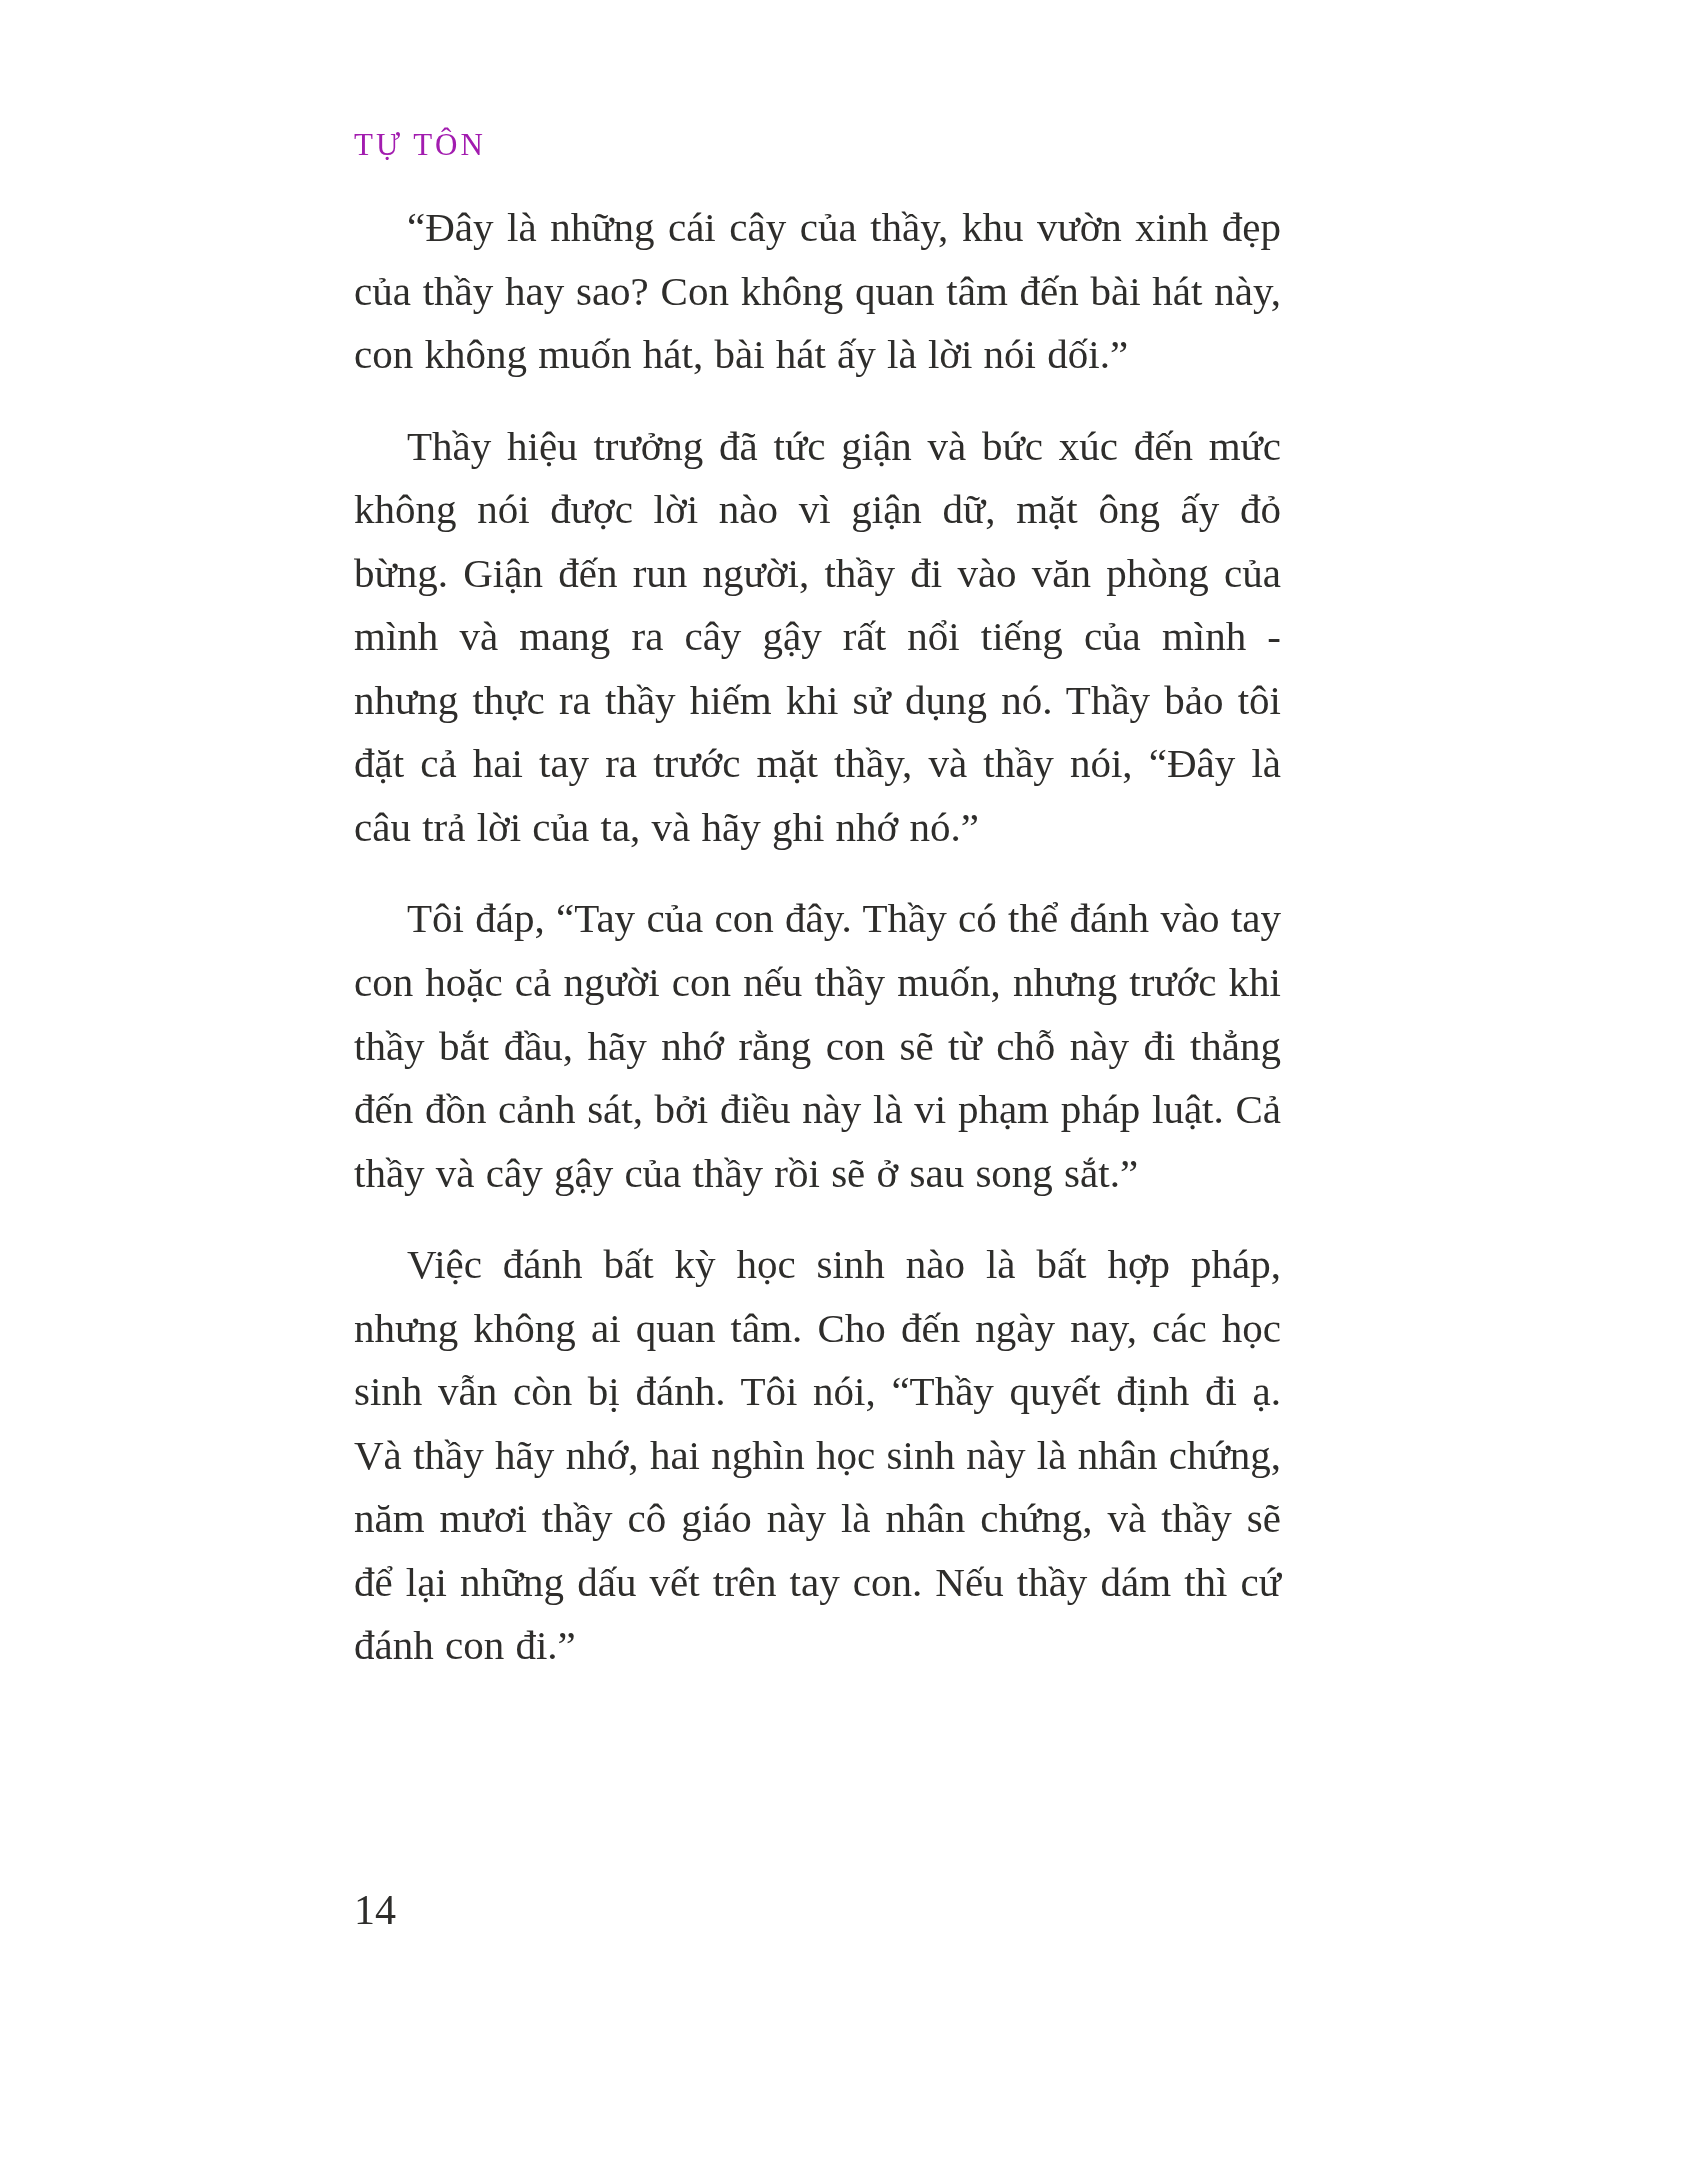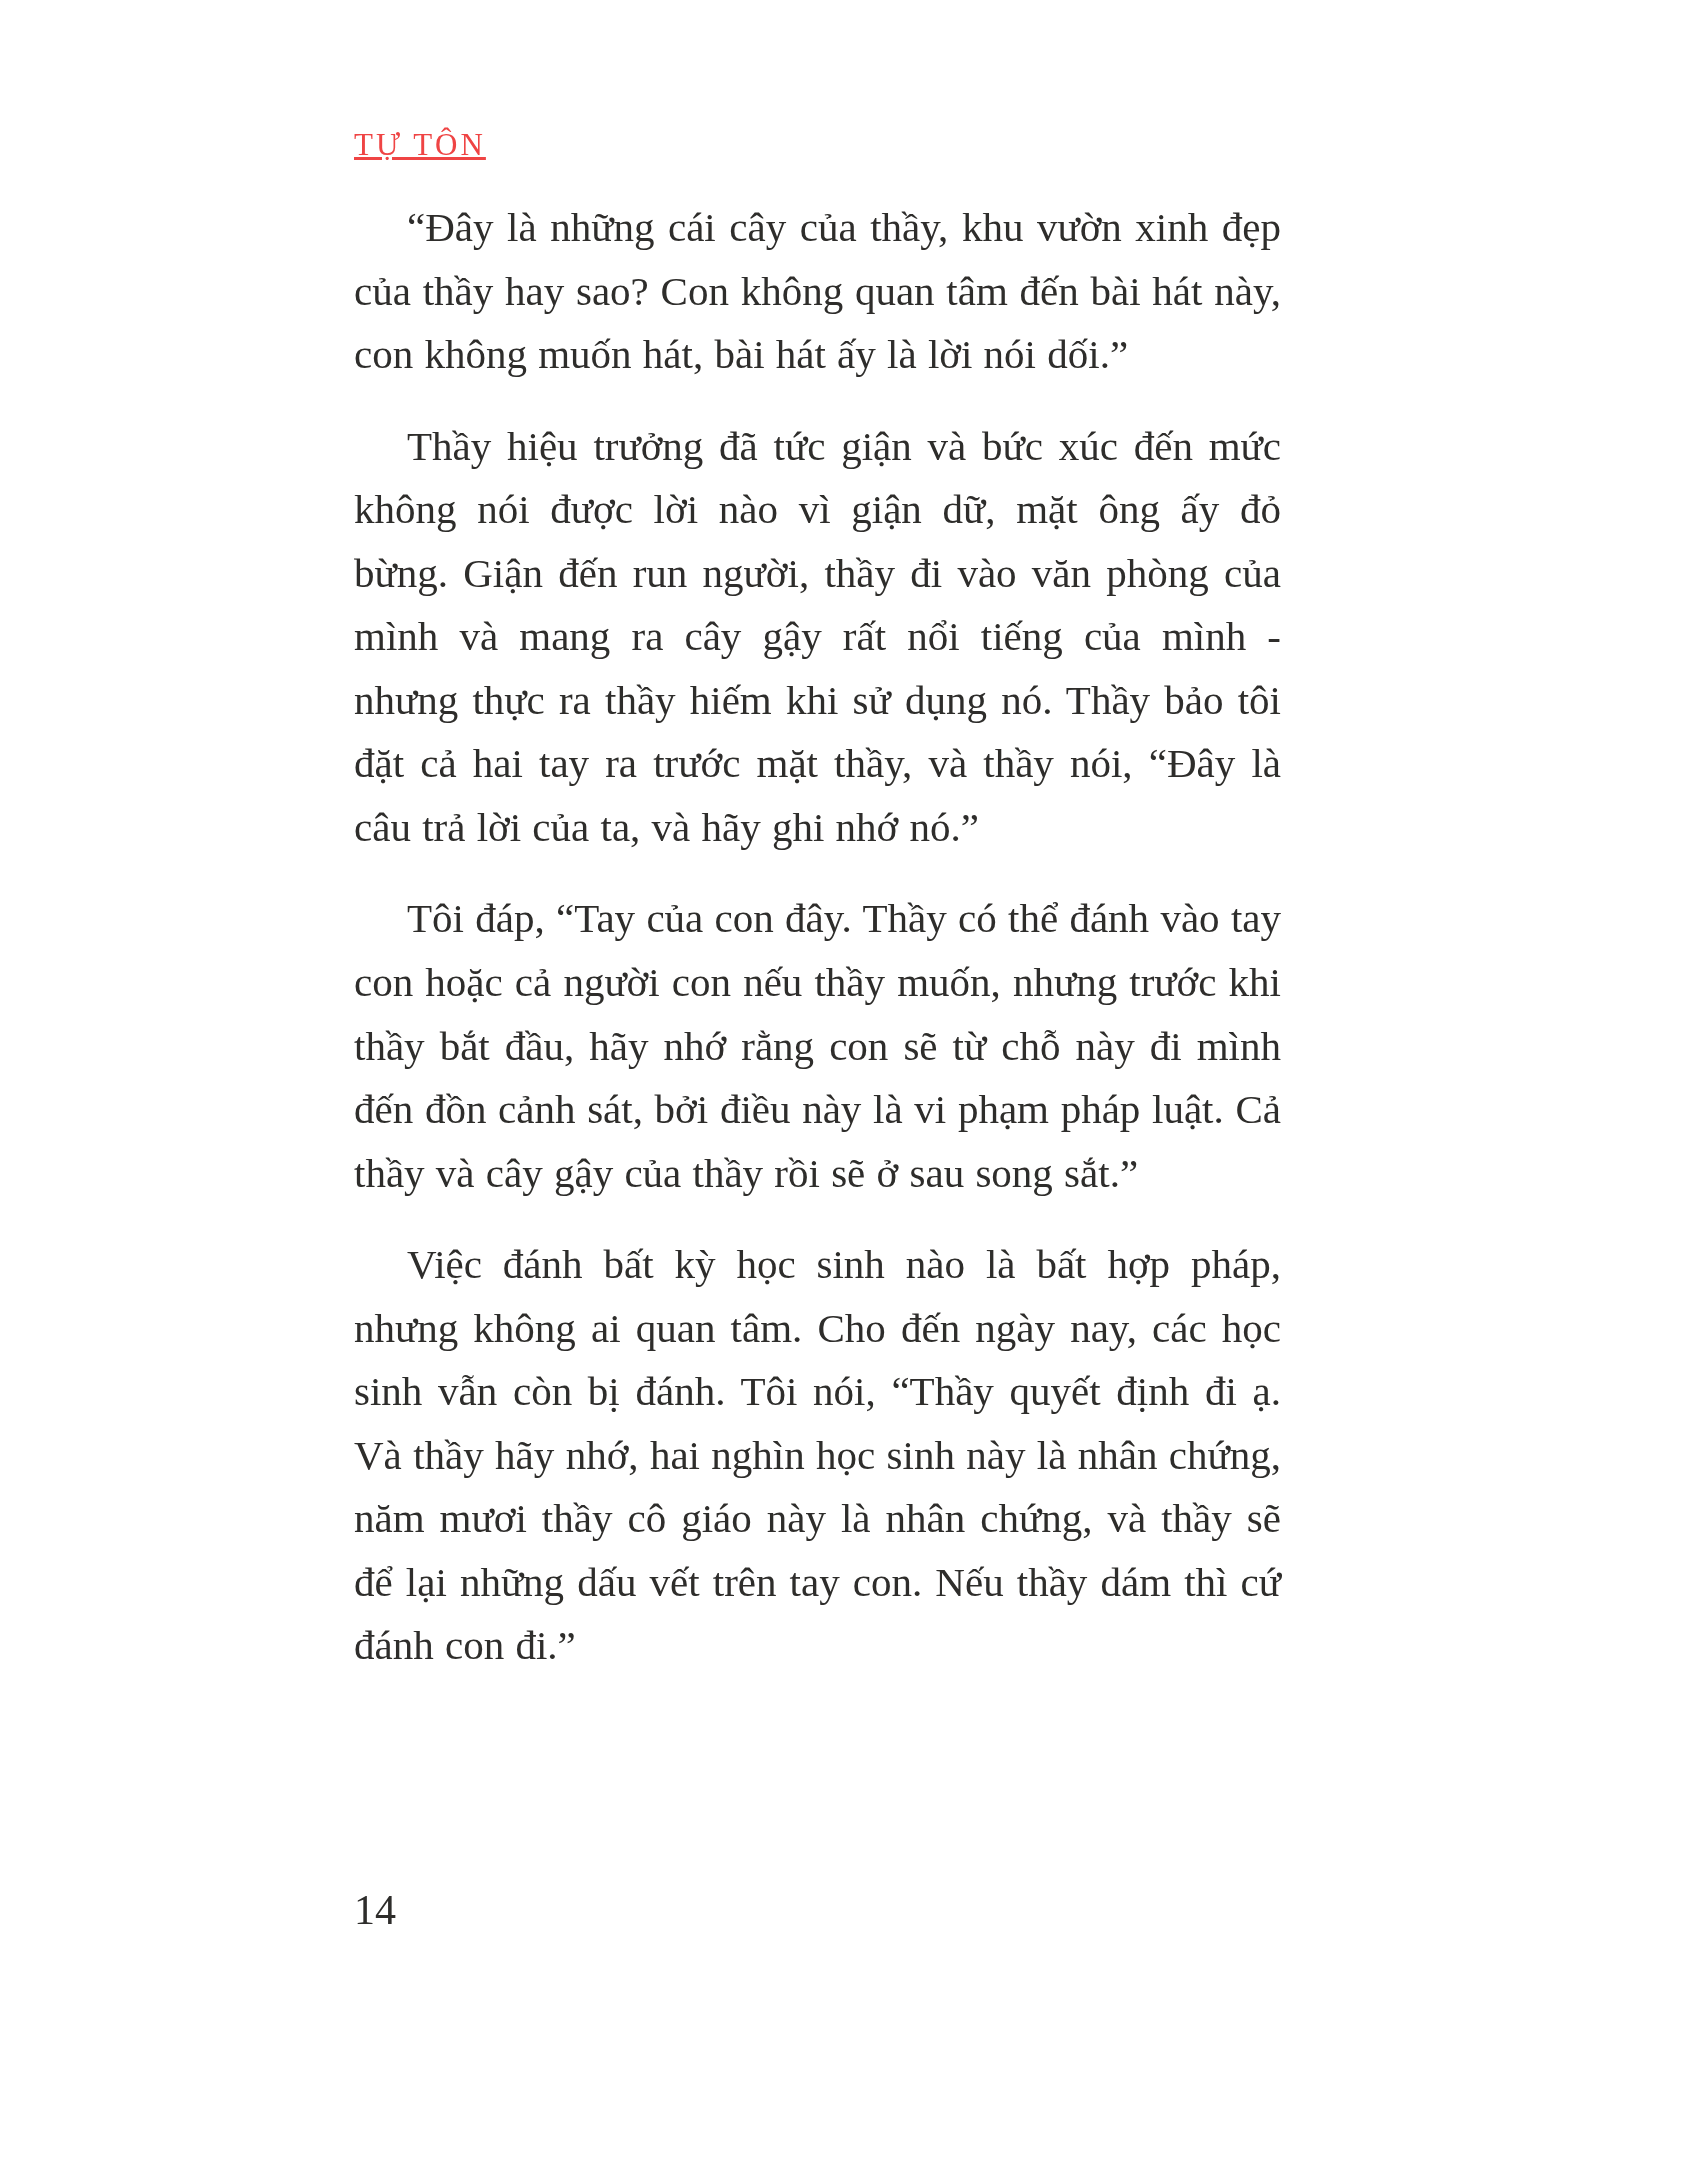--- a/index.html
+++ b/index.html
@@ -20,22 +20,21 @@
     position: absolute;
     inset: 0;
     background: #ffffff;
   }
   .running-header {
     position: absolute;
     top: 127px;
     left: 354px;
     font-size: 31px;
     letter-spacing: 3px;
-    color: #ef4444;
-    text-decoration: underline;
+    color: #a21caf;
   }
   .content {
     position: absolute;
     top: 196px;
     left: 354px;
     width: 939px;
   }
   .para {
     font-size: 41px;
     line-height: 1.55;
@@ -56,20 +55,20 @@
 </head>
 <body>
 
 <div class="page">
 
   <div class="running-header">TỰ TÔN</div>
 
   <div class="content">
     <p class="para">“Đây là những cái cây của thầy, khu vườn xinh đẹp của thầy hay sao? Con không quan tâm đến bài hát này, con không muốn hát, bài hát ấy là lời nói dối.”</p>
     <p class="para">Thầy hiệu trưởng đã tức giận và bức xúc đến mức không nói được lời nào vì giận dữ, mặt ông ấy đỏ bừng. Giận đến run người, thầy đi vào văn phòng của mình và mang ra cây gậy rất nổi tiếng của mình - nhưng thực ra thầy hiếm khi sử dụng nó. Thầy bảo tôi đặt cả hai tay ra trước mặt thầy, và thầy nói, “Đây là câu trả lời của ta, và hãy ghi nhớ nó.”</p>
-    <p class="para">Tôi đáp, “Tay của con đây. Thầy có thể đánh vào tay con hoặc cả người con nếu thầy muốn, nhưng trước khi thầy bắt đầu, hãy nhớ rằng con sẽ từ chỗ này đi mình đến đồn cảnh sát, bởi điều này là vi phạm pháp luật. Cả thầy và cây gậy của thầy rồi sẽ ở sau song sắt.”</p>
+    <p class="para">Tôi đáp, “Tay của con đây. Thầy có thể đánh vào tay con hoặc cả người con nếu thầy muốn, nhưng trước khi thầy bắt đầu, hãy nhớ rằng con sẽ từ chỗ này đi thẳng đến đồn cảnh sát, bởi điều này là vi phạm pháp luật. Cả thầy và cây gậy của thầy rồi sẽ ở sau song sắt.”</p>
     <p class="para">Việc đánh bất kỳ học sinh nào là bất hợp pháp, nhưng không ai quan tâm. Cho đến ngày nay, các học sinh vẫn còn bị đánh. Tôi nói, “Thầy quyết định đi ạ. Và thầy hãy nhớ, hai nghìn học sinh này là nhân chứng, năm mươi thầy cô giáo này là nhân chứng, và thầy sẽ để lại những dấu vết trên tay con. Nếu thầy dám thì cứ đánh con đi.”</p>
   </div>
 
   <div class="page-number">14</div>
 
 </div>
 
 
 </body></html>

